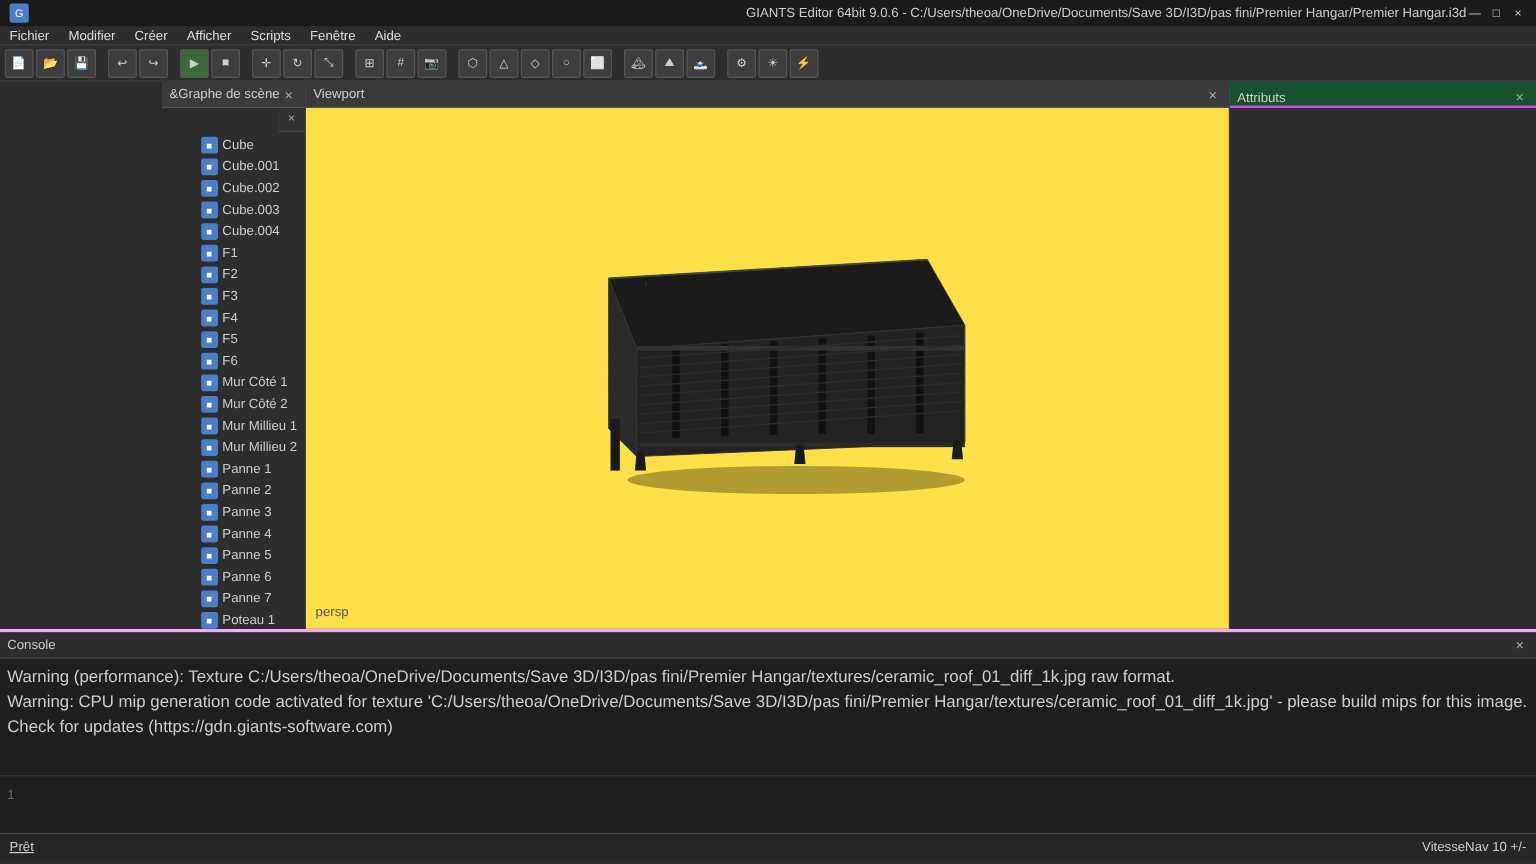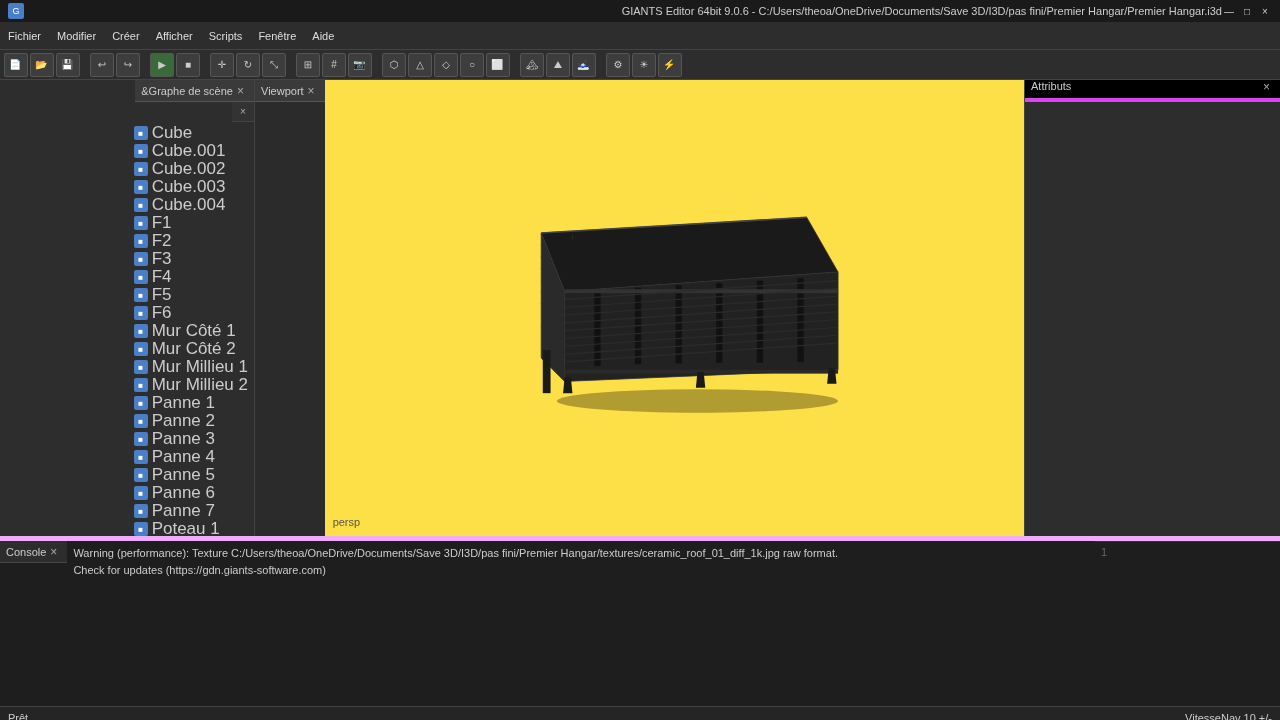--- a/index.html
+++ b/index.html
@@ -18,21 +18,21 @@
     }
     #title-bar .title-text { flex: 1; text-align: right; }
     #title-controls { display: flex; gap: 4px; }
     #title-controls span {
       width: 14px; height: 14px; display: flex; align-items: center; justify-content: center;
       cursor: pointer; font-size: 10px; color: #ccc;
     }
 
     
     #menu-bar {
-      height: 28px;
+      height: 16px;
       background: #2d2d2d;
       display: flex;
       align-items: flex-start;
       border-bottom: 1px solid #444;
     }
     .menu-item {
       padding: 0 8px;
       height: 100%;
       display: flex;
       align-items: center;
@@ -120,26 +120,27 @@
     }
     .scene-item .cube-icon {
       width: 14px; height: 14px; margin-right: 4px;
       background: #4a7ec7;
       border-radius: 2px;
       display: flex; align-items: center; justify-content: center;
       font-size: 8px;
       color: white;
       flex-shrink: 0;
     }
-    .scene-item .item-label { color: #ccc; font-size: 17px; }
+    .scene-item .item-label { color: #ccc; font-size: 11px; }
 
     
     #viewport-container {
       flex: 1;
       display: flex;
+      flex-direction: column;
       border-right: 1px solid #444;
       justify-content: space-between;
     }
     #viewport-header {
       height: 22px;
       background: #3a3a3a;
       display: flex;
       align-items: center;
       justify-content: space-between;
       padding: 0 6px;
@@ -172,54 +173,54 @@
     }
 
     
     #attr-panel {
       width: 255px;
       min-width: 255px;
       background: #2d2d2d;
     }
     #attr-panel-header {
       height: 22px;
-      background: #000000;
-      display: flex;
-      align-items: flex-start;
+      background: #14532d;
+      display: flex;
+      align-items: flex-end;
       justify-content: space-between;
       padding: 0 6px;
-      border-bottom: 4px solid #d946ef;
+      border-bottom: 2px solid #d946ef;
       font-size: 11px;
       color: #ccc;
     }
 
     
     #console-area {
       height: 170px;
       background: #1e1e1e;
-      border-top: 5px solid #f0abfc;
-      display: flex;
-      flex-direction: row;
+      border-top: 3px solid #f0abfc;
+      display: flex;
+      flex-direction: column;
     }
     #console-header {
       height: 22px;
       background: #2d2d2d;
       display: flex;
       align-items: center;
       justify-content: space-between;
       padding: 0 6px;
       border-bottom: 1px solid #444;
       font-size: 11px;
       color: #ccc;
     }
     #console-messages {
       flex: 1;
       overflow-y: auto;
       padding: 4px 6px;
-      font-size: 11px;
+      font-size: 14px;
       color: #ccc;
       line-height: 1.5;
     }
     #console-messages::-webkit-scrollbar { width: 6px; }
     #console-messages::-webkit-scrollbar-track { background: #1e1e1e; }
     #console-messages::-webkit-scrollbar-thumb { background: #555; }
     #console-input-area {
       height: 48px;
       border-top: 1px solid #333;
       padding: 4px 6px;
@@ -501,20 +502,21 @@
 
 </div>
 
 <div id="console-area">
   <div id="console-header">
     <span>Console</span>
     <span class="panel-close">×</span>
   </div>
   <div id="console-messages">
     <div>Warning (performance): Texture C:/Users/theoa/OneDrive/Documents/Save 3D/I3D/pas fini/Premier Hangar/textures/ceramic_roof_01_diff_1k.jpg raw format.</div>
+    <div>Warning: CPU mip generation code activated for texture 'C:/Users/theoa/OneDrive/Documents/Save 3D/I3D/pas fini/Premier Hangar/textures/ceramic_roof_01_diff_1k.jpg' - please build mips for this image.</div>
     <div>Check for updates (https://gdn.giants-software.com)</div>
   </div>
   <div id="console-input-area">
     <span class="console-line-number">1</span>
     <input id="console-input" type="text" style="background: transparent; border: none; outline: none; color: rgb(204, 204, 204); font-size: 11px; width: 90%;">
   </div>
 </div>
 
 <div id="status-bar">
   <div id="status-left">

